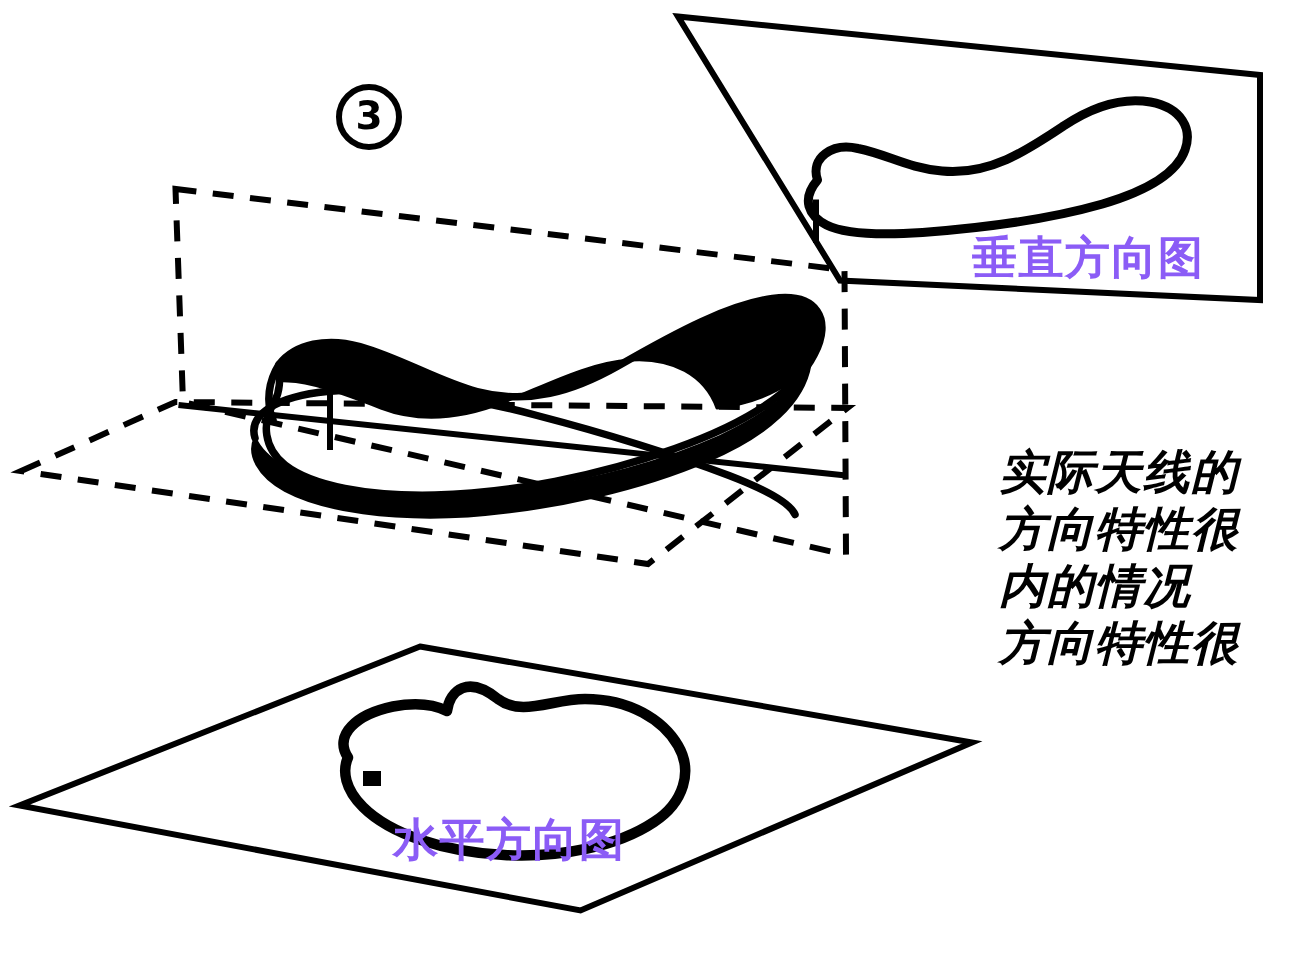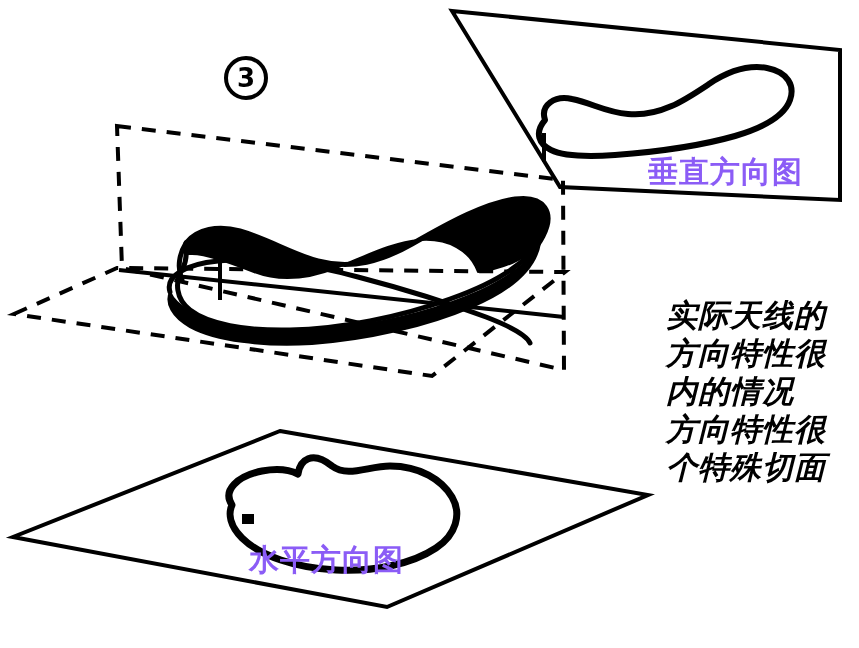--- a/index.html
+++ b/index.html
@@ -50,21 +50,21 @@
     font-weight: 700;
     letter-spacing: 1px;
     color: #8b5cf6;
     white-space: nowrap;
   }
   #label-vertical {
     left: 648px;
     top: 152px;
   }
   #label-horizontal {
-    left: 249px;
+    left: 262px;
     top: 540px;
     font-family: Liberation Mono, monospace;
   }
   #step-badge {
     position: absolute;
     left: 224px;
     top: 56px;
     width: 44px;
     height: 44px;
     border: 4px solid #000000;
@@ -177,16 +177,15 @@
 
   <div class="panel-label" id="label-vertical">垂直方向图</div>
 
   <div class="panel-label" id="label-horizontal">水平方向图</div>
 
   <div class="side-text">
     <span class="tline">实际天线的</span>
     <span class="tline">方向特性很</span>
     <span class="tline">内的情况</span>
     <span class="tline">方向特性很</span>
-    <span class="tline">个特殊切面</span>
   </div>
 
 </div>
 
 </body></html>

